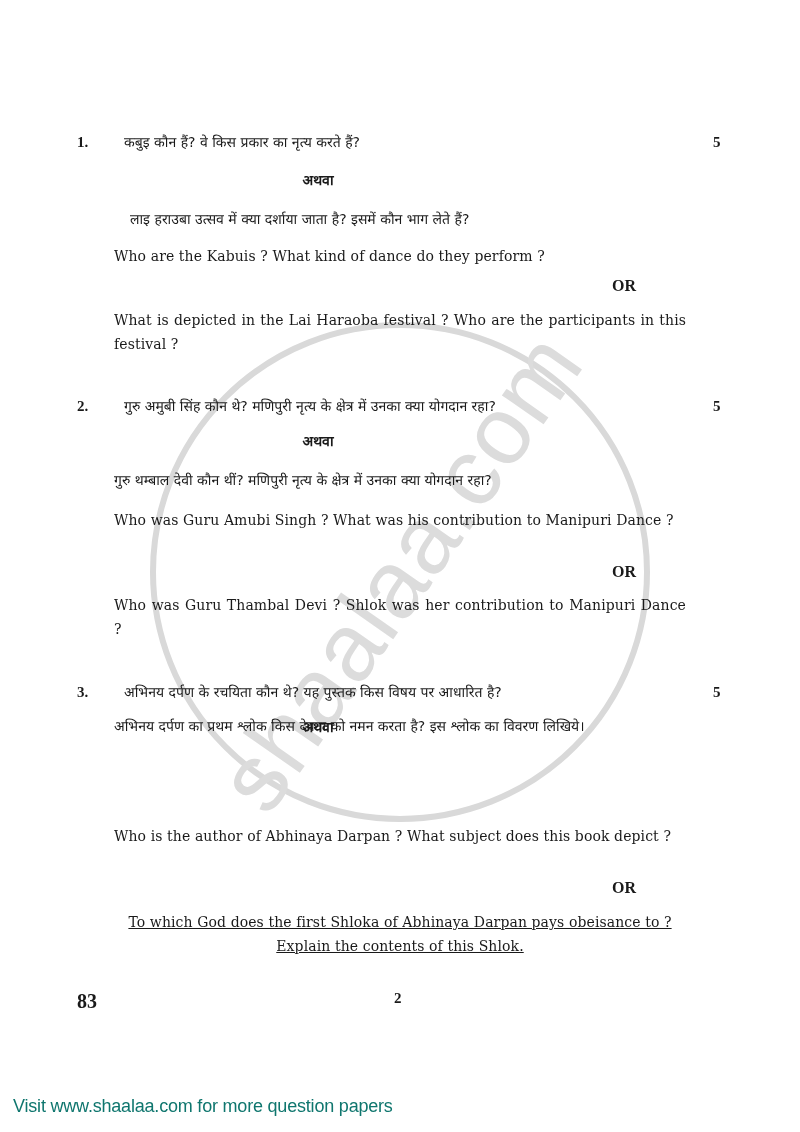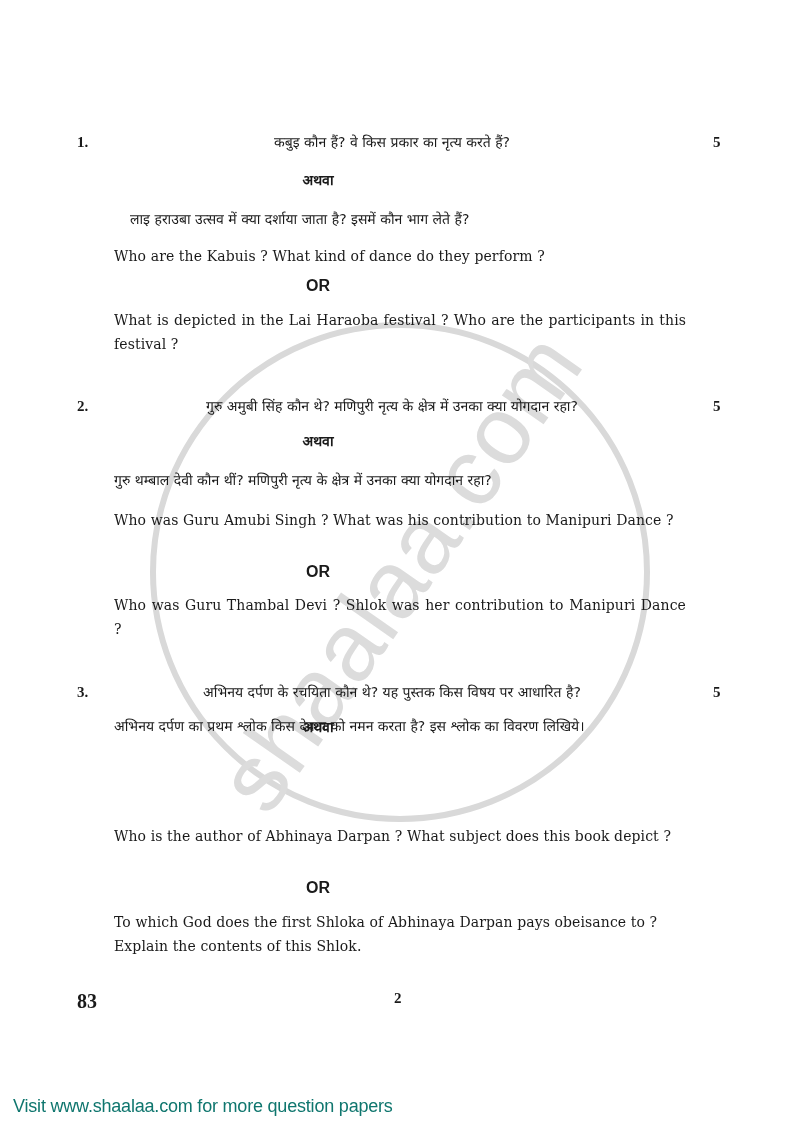--- a/index.html
+++ b/index.html
@@ -21,28 +21,28 @@
     .wm-text {
       position: absolute; left: 50%; top: 50%;
       transform: translate(-50%, -50%) rotate(-55deg);
       font-family: "Liberation Sans", "DejaVu Sans", sans-serif;
       font-size: 96px; color: #dcdcdc; white-space: nowrap; letter-spacing: 1px;
     }
 
     .content { position: relative; z-index: 1; }
     .row { position: absolute; left: 0; width: 800px; font-size: 15px; line-height: 24px; }
     .qnum { position: absolute; left: 77px; font-weight: bold; font-family: "Liberation Serif", serif; font-size: 15px; }
-    .qtext { position: absolute; left: 106px; width: 572px; text-align: center; }
+    .qtext { position: absolute; left: 124px; width: 572px; }
     .marks { position: absolute; left: 713px; font-weight: bold; font-family: "Liberation Serif", serif; font-size: 15px; }
     .para { position: absolute; left: 114px; width: 572px; font-size: 15px; line-height: 24px; text-align: justify; }
     .hindi { font-family: "DejaVu Sans", sans-serif; font-size: 14px; }
     .en { font-family: "DejaVu Serif", serif; font-size: 14px; letter-spacing: 0.1px; }
     .sep { position: absolute; left: 0; width: 636px; text-align: center; font-weight: bold; font-size: 15px; }
     .sep.hi { font-family: "DejaVu Sans", sans-serif; font-size: 14px; }
-    .sep.or { font-family: Liberation Sans, sans-serif; font-size: 16px; }
+    .sep.or { font-family: Liberation Serif, serif; font-size: 16px; text-align: right; }
 
     .footer-code { position: absolute; left: 77px; top: 990px; font-weight: bold; font-family: "Liberation Serif", serif; font-size: 20px; }
     .footer-page { position: absolute; left: 394px; top: 990px; font-weight: bold; font-family: "Liberation Serif", serif; font-size: 15px; }
     .promo {
       position: absolute; left: 13px; top: 1096px;
       font-family: "Liberation Sans", sans-serif; font-size: 18px; color: #0f766e;
       letter-spacing: -0.2px;
     }
   </style>
 </head>
@@ -81,19 +81,19 @@
 
     <div class="row" style="top:680px;">
       <span class="qnum">3.</span>
       <span class="qtext hindi">अभिनय दर्पण के रचयिता कौन थे?  यह पुस्तक किस विषय पर आधारित है?</span>
       <span class="marks">5</span>
     </div>
     <div class="sep hi" style="top:717px;">अथवा</div>
     <div class="para hindi" style="top:712px; line-height:28px;">अभिनय दर्पण का प्रथम श्लोक किस देवता को नमन करता है?  इस श्लोक का विवरण लिखिये।</div>
     <div class="para en" style="top:824px;">Who is the author of Abhinaya Darpan ?  What subject does this book depict ?</div>
     <div class="sep or" style="top:879px;">OR</div>
-    <div class="para en" style="top:910px; text-align:left;">To which God does the first Shloka of Abhinaya Darpan pays obeisance to ? Explain the contents of this Shlok.</div>
+    <div class="para en" style="top:910px; text-align:center;text-decoration:underline;">To which God does the first Shloka of Abhinaya Darpan pays obeisance to ? Explain the contents of this Shlok.</div>
   </div>
 
   <div class="footer-code">83</div>
   <div class="footer-page">2</div>
   <div class="promo">Visit www.shaalaa.com for more question papers</div>
 </div>
 
 </body></html>

